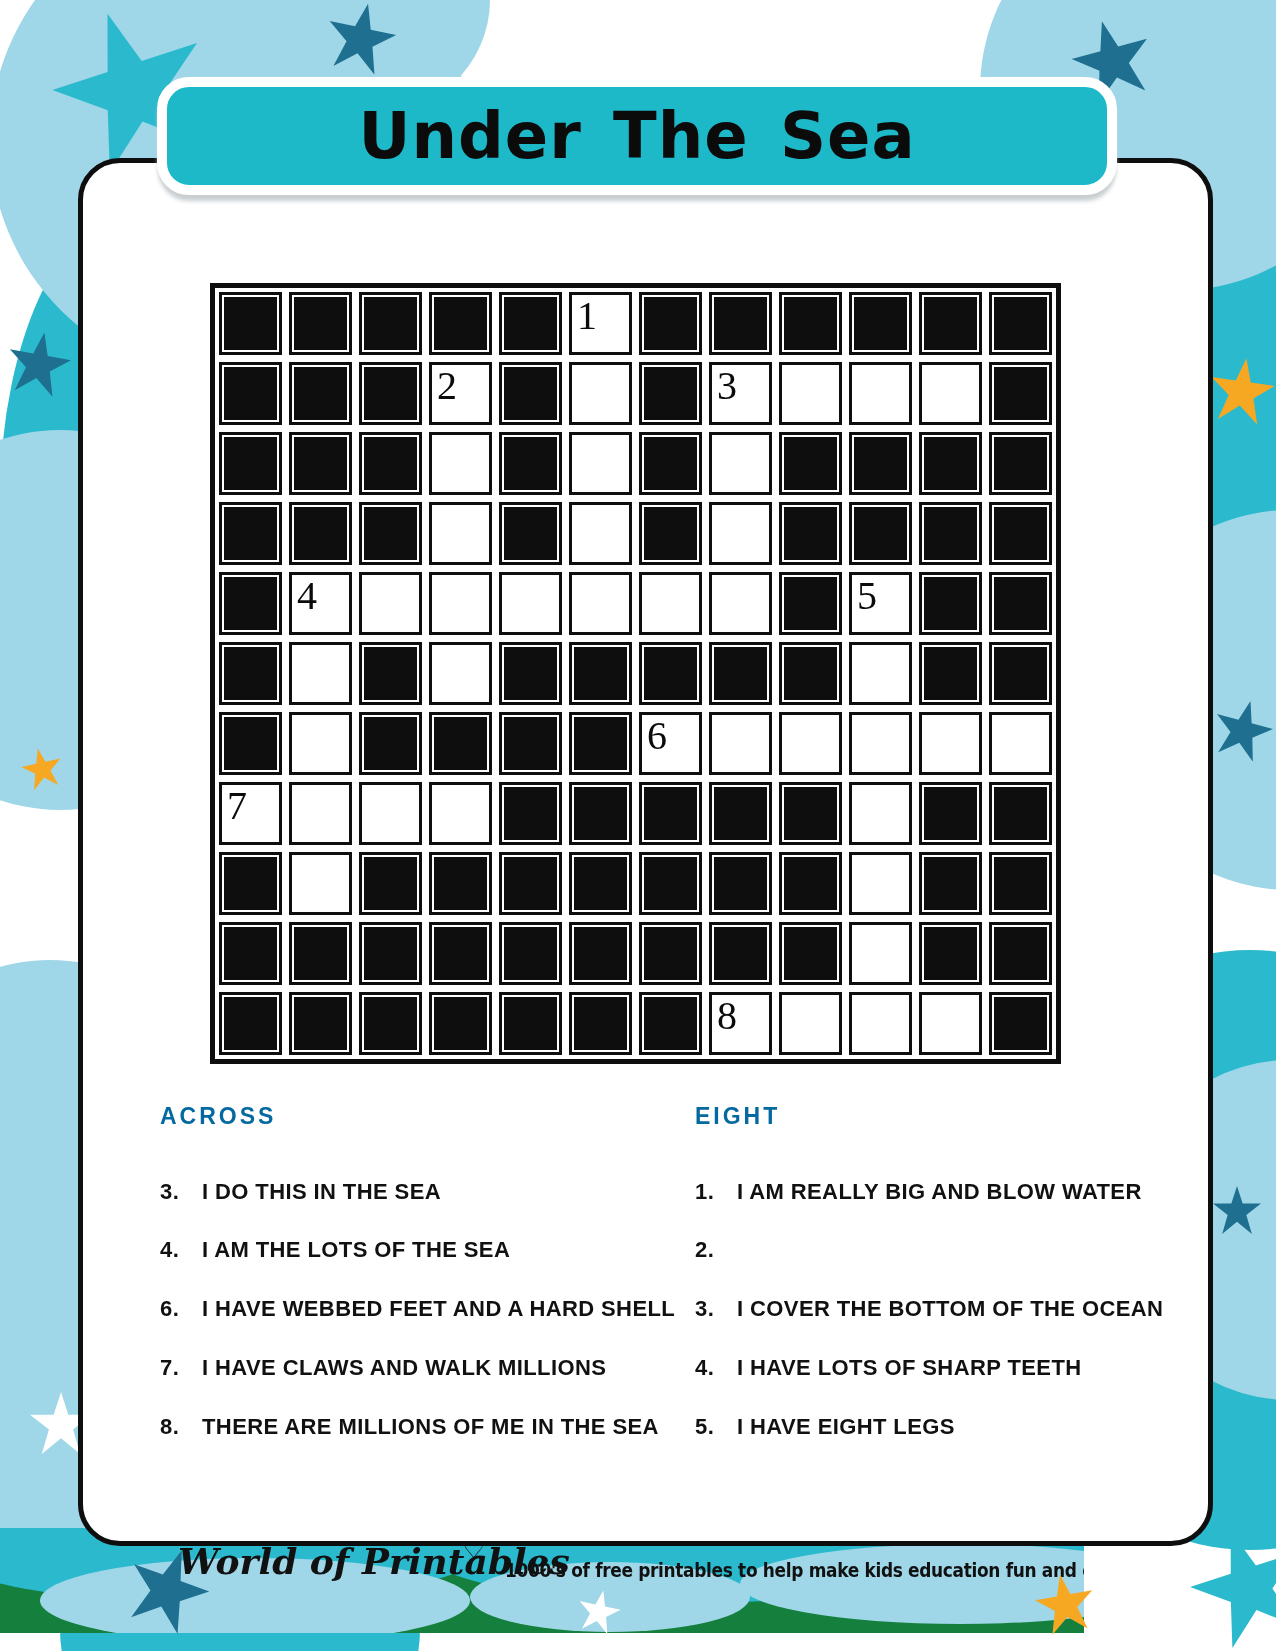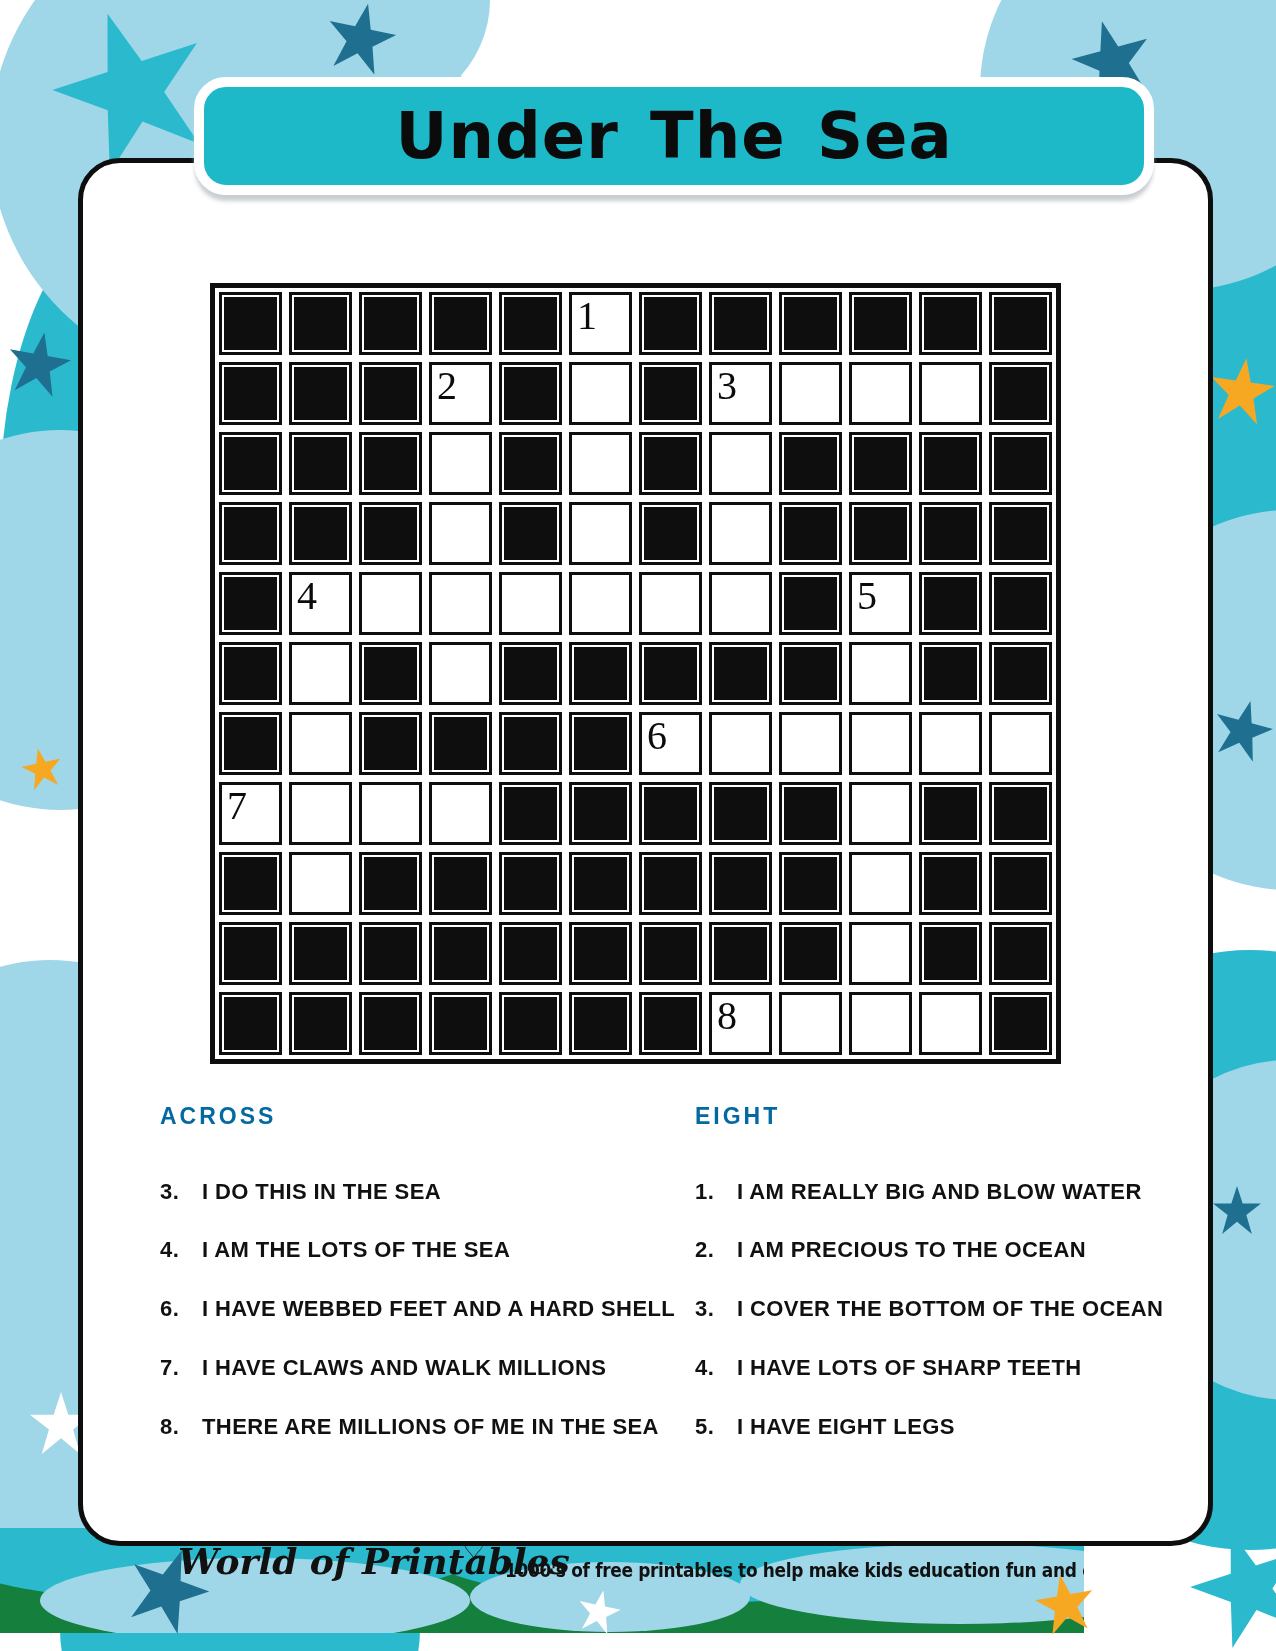--- a/index.html
+++ b/index.html
@@ -23,21 +23,21 @@
   
   .card{
     position:absolute;left:78px;top:158px;width:1125px;height:1378px;
     background:#ffffff;border:5px solid var(--ink,#0e0e0e);border-radius:42px;z-index:5;
   }
   
   .banner{
     position:absolute;left:157px;top:77px;width:940px;height:98px;z-index:7;
     background:var(--teal,#1db9c9);border:10px solid #ffffff;border-radius:32px;
     box-shadow:0 7px 4px -1px #c9ced1;
-    display:flex;align-items:center;justify-content:center;margin-left:37px;
+    display:flex;align-items:center;justify-content:center;
   }
   .banner h1{
     margin:0;font-family:"DejaVu Sans",sans-serif;font-weight:bold;
     font-size:64px;letter-spacing:1px;word-spacing:8px;color:#0b0b0b;
   }
   
   .grid{
     position:absolute;left:210px;top:283px;z-index:6;
     background:#ffffff;border:5px solid var(--ink,#0e0e0e);padding:4px;
     display:grid;grid-template-columns:repeat(12,63px);grid-auto-rows:63px;gap:7px;
@@ -308,21 +308,20 @@
   <span class="ctext">THERE ARE MILLIONS OF ME IN THE SEA</span>
 </div>
 
 <div class="heading" style="left:695px;top:1103px;">EIGHT</div>
 <div class="clue" style="left:695px;top:1179px;">
   <span class="cnum">1.</span>
   <span class="ctext">I AM REALLY BIG AND BLOW WATER</span>
 </div>
 <div class="clue" style="left:695px;top:1237px;">
   <span class="cnum">2.</span>
-  <span class="ctext">I AM PRECIOUS TO THE OCEAN</span>
 </div>
 <div class="clue" style="left:695px;top:1296px;">
   <span class="cnum">3.</span>
   <span class="ctext">I COVER THE BOTTOM OF THE OCEAN</span>
 </div>
 <div class="clue" style="left:695px;top:1355px;">
   <span class="cnum">4.</span>
   <span class="ctext">I HAVE LOTS OF SHARP TEETH</span>
 </div>
 <div class="clue" style="left:695px;top:1414px;">

